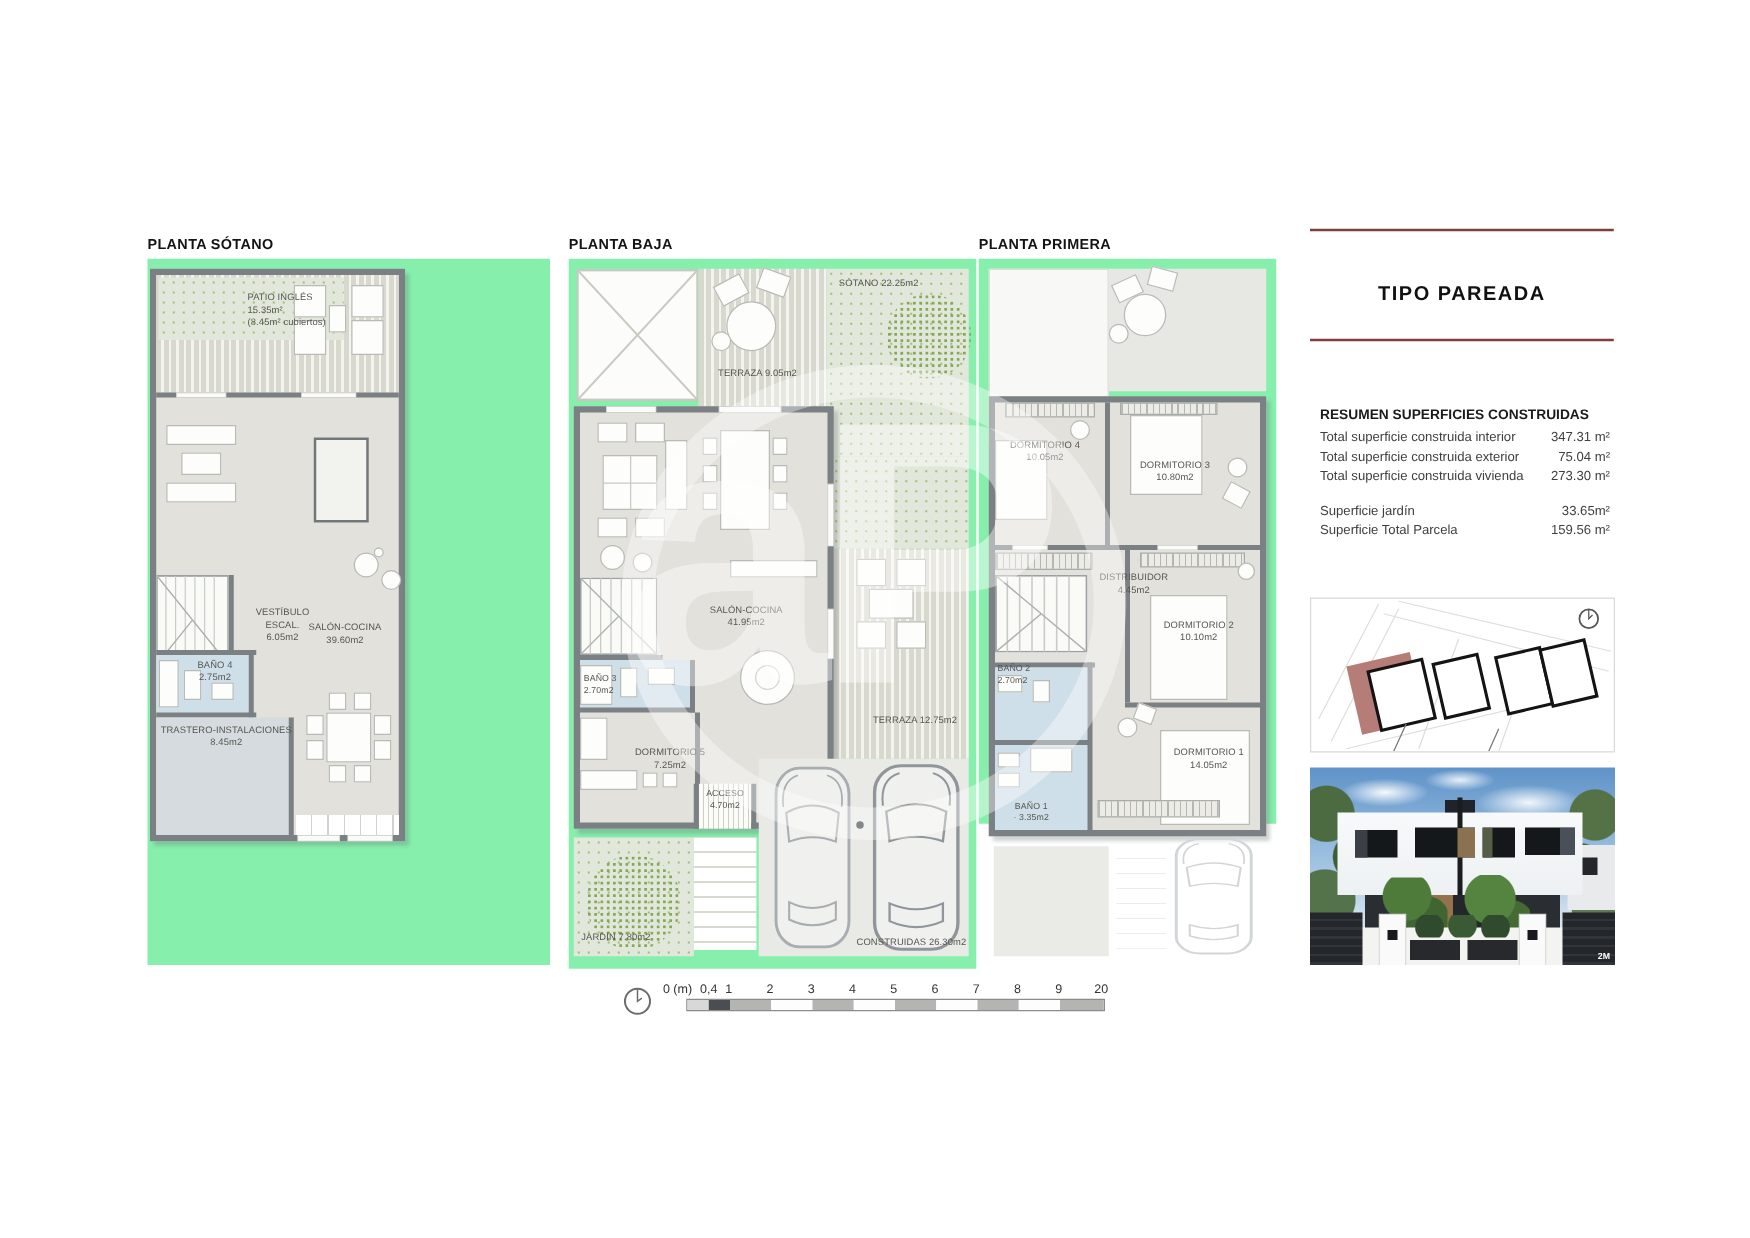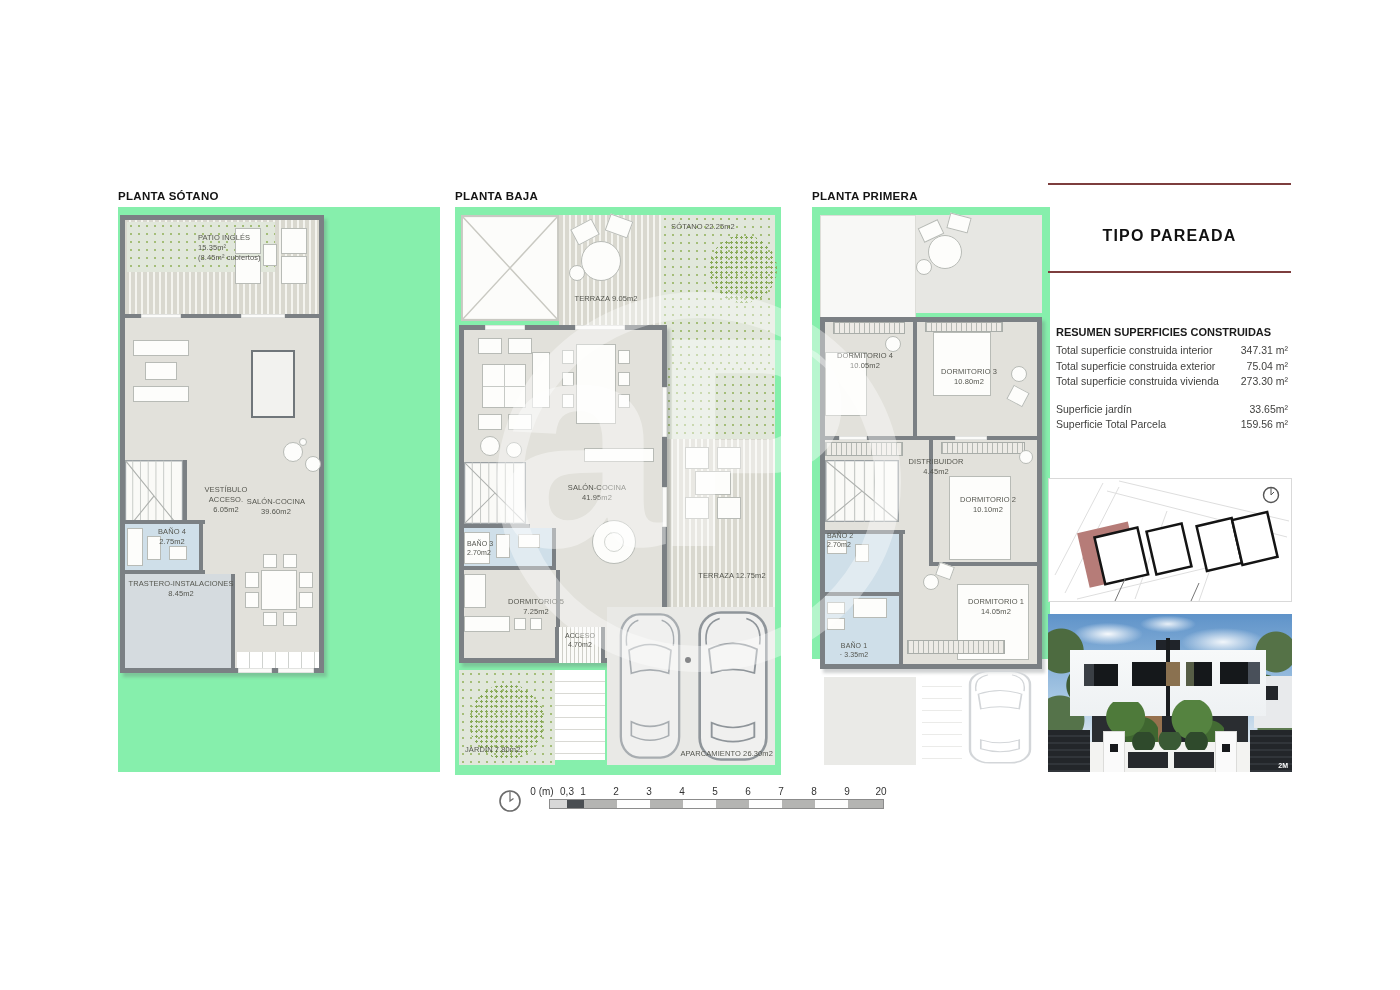--- a/index.html
+++ b/index.html
@@ -131,21 +131,21 @@
       </div>
     </div>
 
     <div class="gap" style="left:120px;top:461px;width:34px;height:5px"></div>
     <div class="gap" style="left:160px;top:461px;width:36px;height:5px"></div>
 
     <div class="rlabel la" style="left:80px;top:26px;width:96px">PATIO INGLÉS
 15.35m²
 (8.45m² cubiertos)</div>
     <div class="rlabel" style="left:78px;top:278px;width:60px">VESTÍBULO
-ACCESO.
+ESCAL.
 6.05m2</div>
     <div class="rlabel" style="left:108px;top:290px;width:100px">SALÓN-COCINA
 39.60m2</div>
     <div class="rlabel" style="left:30px;top:320px;width:48px">BAÑO 4
 2.75m2</div>
     <div class="rlabel" style="left:6px;top:372px;width:114px">TRASTERO-INSTALACIONES
 8.45m2</div>
   </div>
 
   <div class="paper" style="left:455px;top:207px;width:326px;height:568px">
@@ -241,24 +241,24 @@
     <div class="rlabel" style="left:100px;top:276px;width:84px">SALÓN-COCINA
 41.95m2</div>
     <div class="rlabel la" style="left:12px;top:332px;width:44px;font-size:7px">BAÑO 3
 2.70m2</div>
     <div class="rlabel" style="left:48px;top:390px;width:66px">DORMITORIO 5
 7.25m2</div>
     <div class="rlabel" style="left:234px;top:364px;width:86px">TERRAZA 12.75m2</div>
     <div class="rlabel" style="left:102px;top:424px;width:46px;font-size:7px">ACCESO
 4.70m2</div>
     <div class="rlabel la" style="left:10px;top:538px;width:80px">JARDÍN 7.80m2</div>
-    <div class="rlabel" style="left:186px;top:542px;width:132px;text-align:right">APARCAMIENTO 26.30m2</div>
-  </div>
-
-  <div class="paper" style="left:812px;top:207px;width:238px;height:452px">
+    <div class="rlabel" style="left:186px;top:542px;width:132px;text-align:right">CONSTRUIDAS 26.30m2</div>
+  </div>
+
+  <div class="paper" style="left:783px;top:207px;width:238px;height:452px">
     <div class="plan-title">PLANTA PRIMERA</div>
 
     <div class="abs" style="left:8px;top:8px;width:96px;height:140px;background:#f8f8f6;border:1px solid #ddddd8;box-sizing:border-box"></div>
     <div class="abs" style="left:104px;top:8px;width:126px;height:98px;background:#e7e7e3"></div>
     <div class="furn" style="left:108px;top:16px;width:22px;height:16px;transform:rotate(-25deg)"></div>
     <div class="furn" style="left:136px;top:8px;width:22px;height:16px;transform:rotate(15deg)"></div>
     <div class="furn circ" style="left:116px;top:28px;width:34px;height:34px"></div>
     <div class="furn circ" style="left:104px;top:52px;width:16px;height:16px"></div>
 
     <div class="bld" style="left:8px;top:110px;width:222px;height:352px">
@@ -333,21 +333,21 @@
 
   <div class="wm">
     <div class="wm-ring"></div>
     <div class="wm-txt">aP</div>
   </div>
 
   <svg class="abs" style="left:498px;top:789px;width:24px;height:24px">
       <use href="#sym-north"></use>
     </svg>
   <div class="scl" style="left:524px;width:36px">0 (m)</div>
-  <div class="scl" style="left:551px;width:32px">0,3</div>
+  <div class="scl" style="left:551px;width:32px">0,4</div>
   <div class="scl" style="left:567px;width:32px">1</div>
   <div class="scl" style="left:600px;width:32px">2</div>
   <div class="scl" style="left:633px;width:32px">3</div>
   <div class="scl" style="left:666px;width:32px">4</div>
   <div class="scl" style="left:699px;width:32px">5</div>
   <div class="scl" style="left:732px;width:32px">6</div>
   <div class="scl" style="left:765px;width:32px">7</div>
   <div class="scl" style="left:798px;width:32px">8</div>
   <div class="scl" style="left:831px;width:32px">9</div>
   <div class="scl" style="left:865px;width:32px">20</div>

